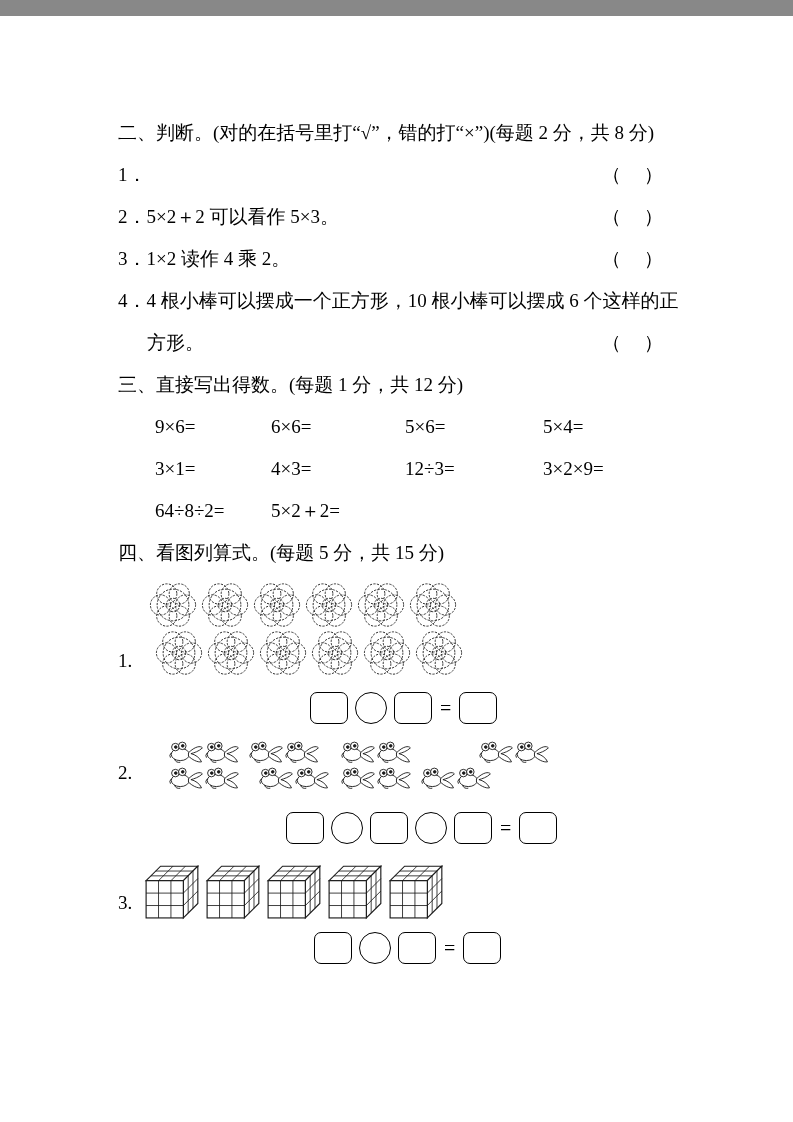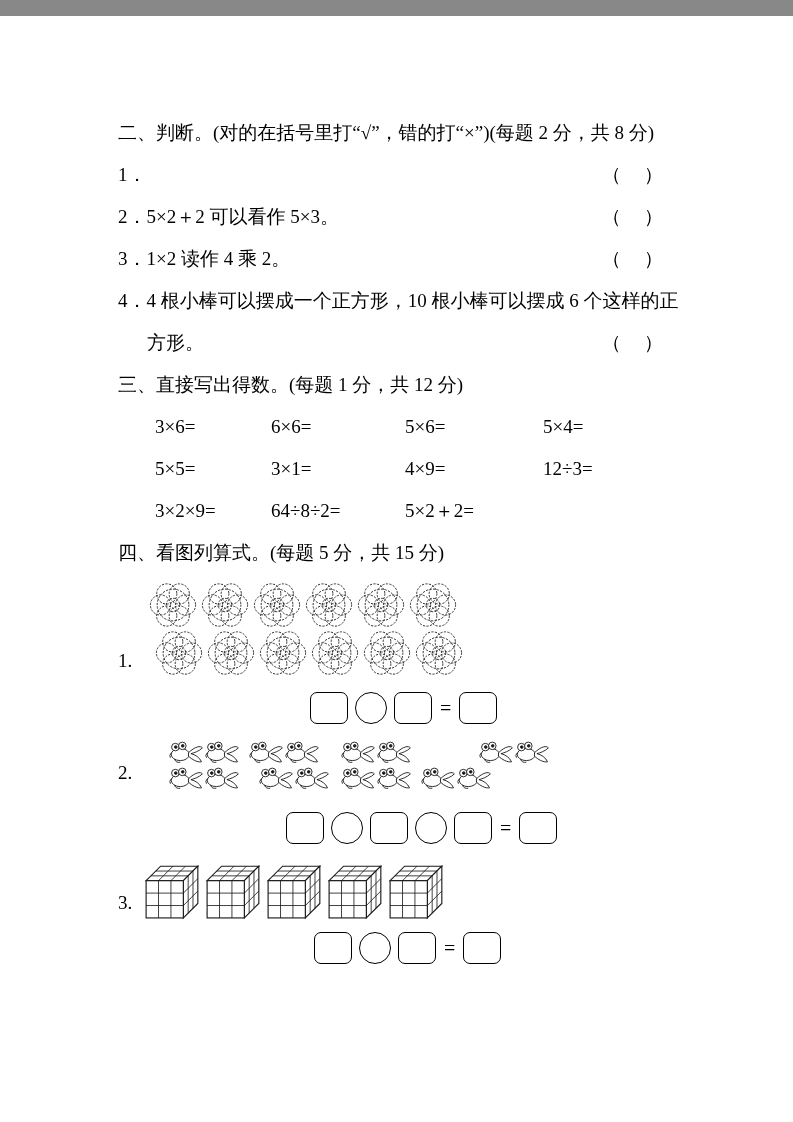--- a/index.html
+++ b/index.html
@@ -112,27 +112,26 @@
       <span class="judge-text">4 根小棒可以摆成一个正方形，10 根小棒可以摆成 6 个这样的正</span>
   </div>
   <div class="judge-row indent2">
     <span class="judge-text">方形。</span>
     <span class="paren">（　）</span>
   </div>
 
   <div class="line">三、直接写出得数。(每题 1 分，共 12 分)</div>
 
   <div class="calc-grid">
-    <span>3×6=</span>
+    <span>9×6=</span>
     <span>6×6=</span>
     <span>5×6=</span>
     <span>5×4=</span>
-    <span>5×5=</span>
     <span>3×1=</span>
-    <span>4×9=</span>
+    <span>4×3=</span>
     <span>12÷3=</span>
     <span>3×2×9=</span>
     <span>64÷8÷2=</span>
     <span>5×2＋2=</span>
   </div>
 
   <div class="line">四、看图列算式。(每题 5 分，共 15 分)</div>
 
   <div>
     <div class="q4-artrow mt6">

